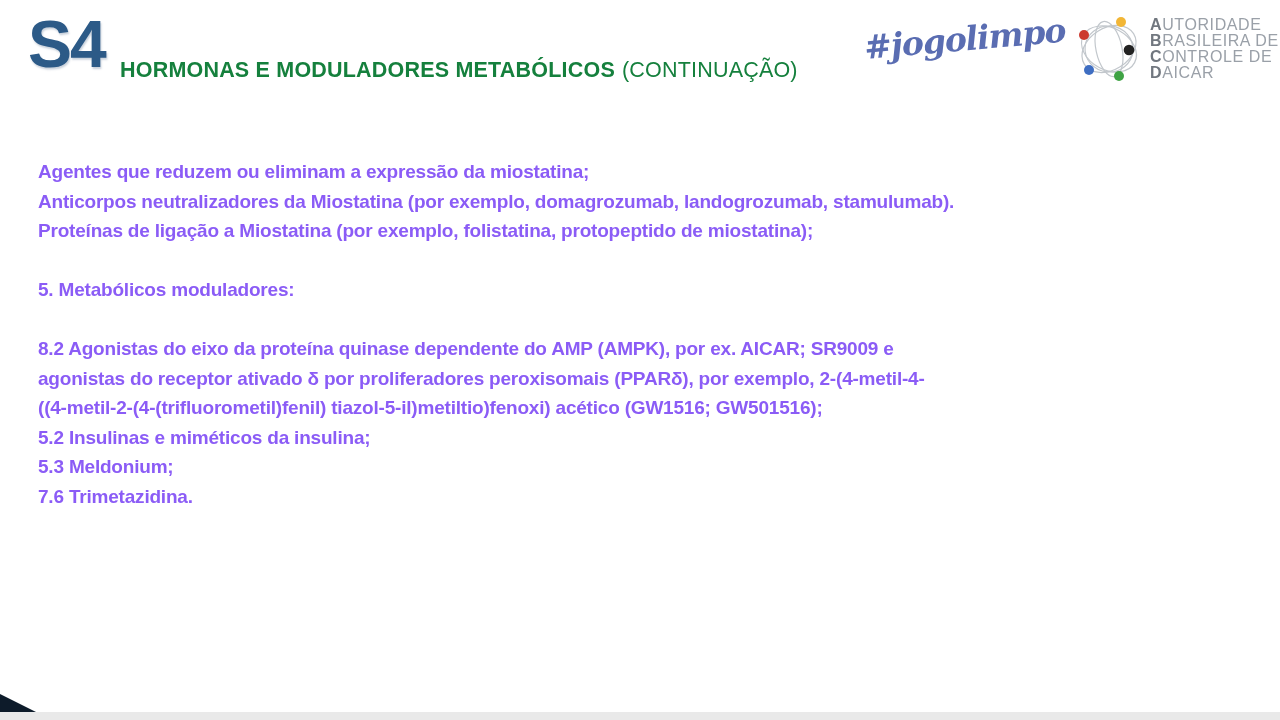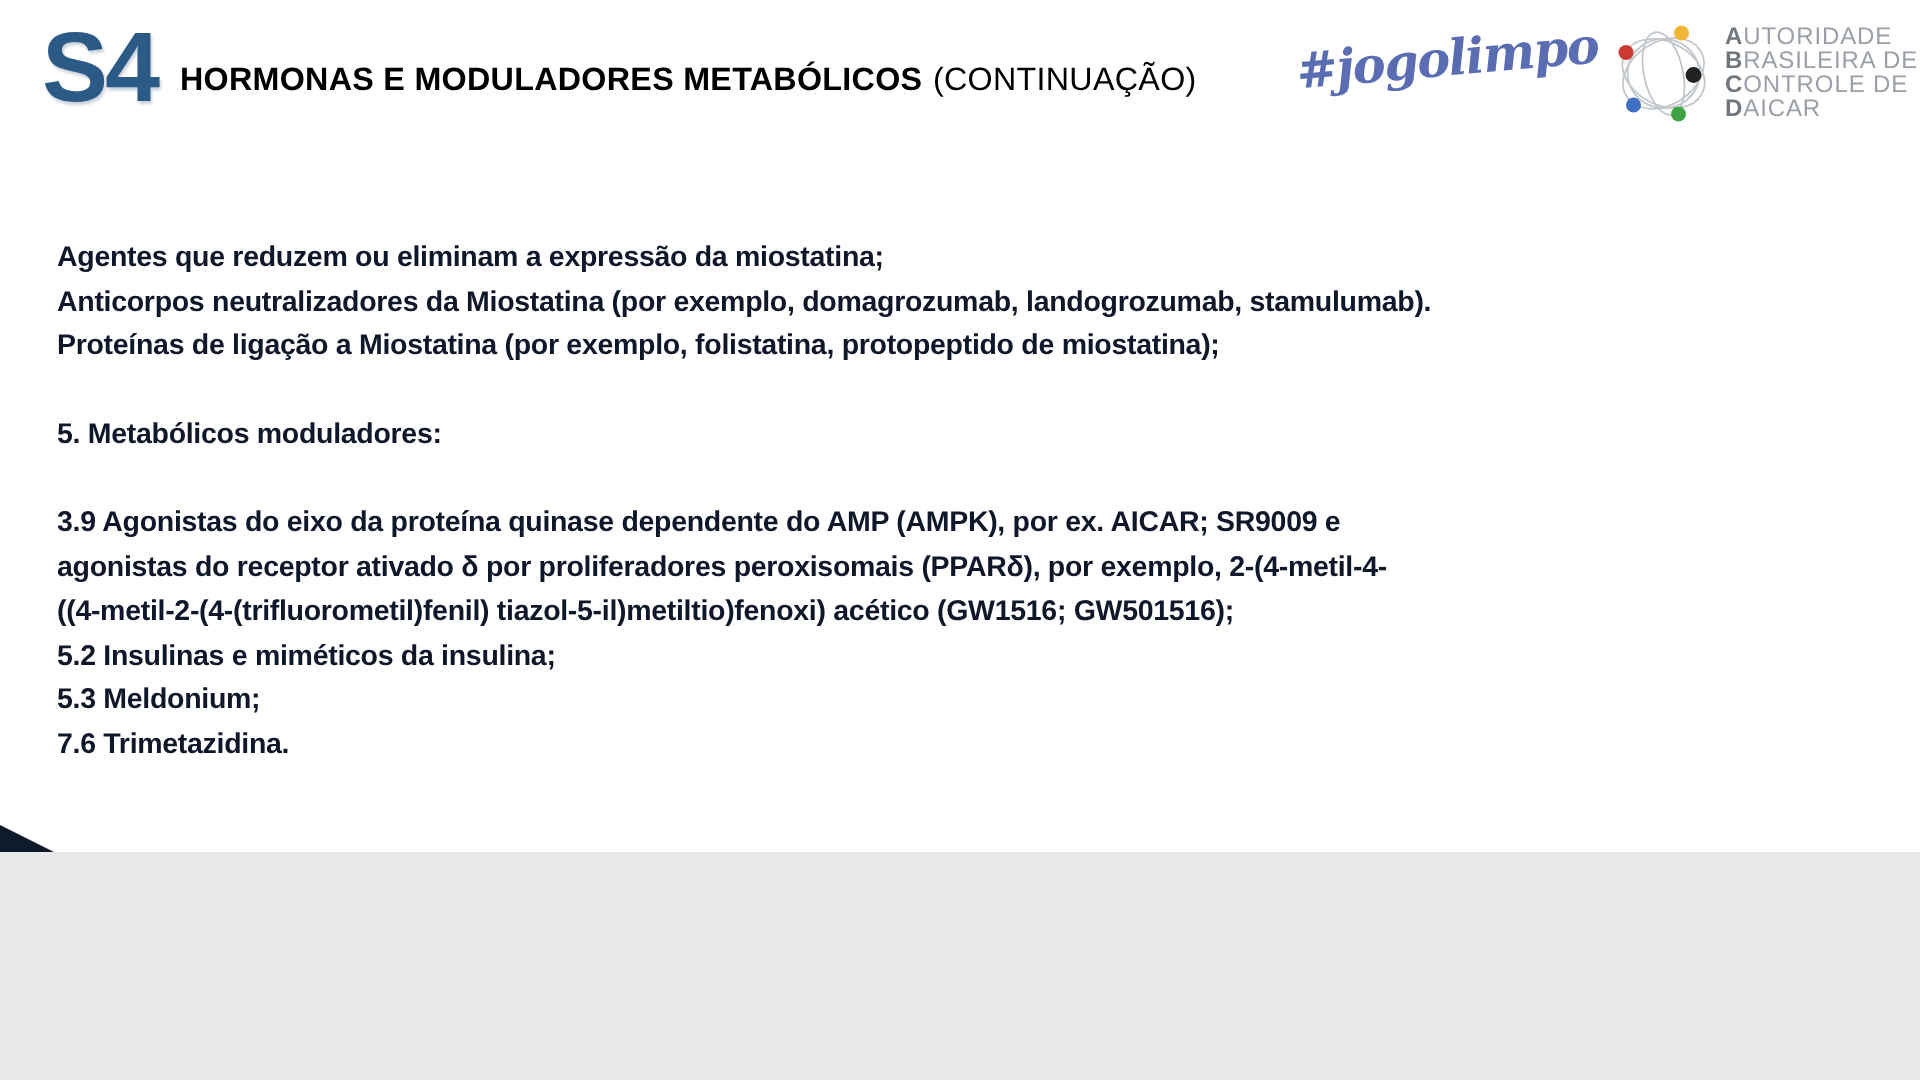--- a/index.html
+++ b/index.html
@@ -1,33 +1,33 @@
 <!DOCTYPE html>
 <html><head>
 <meta charset="utf-8">
 <style>
   html,body { margin:0; padding:0; background:#e9e9e9; }
   .slide {
     position:relative;
-    width:1280px; height:568px;
+    width:1280px; height:712px;
     background:#ffffff;
     overflow:hidden;
     font-family:"Liberation Sans", sans-serif;
   }
 
   
   .section-code {
     position:absolute; left:28px; top:6px;
     font-size:66px; font-weight:bold; letter-spacing:-2px;
     color:#2c5a87;
     text-shadow:1px 2px 2px rgba(40,70,110,0.25);
   }
   .slide-title {
-    position:absolute; left:120px; top:41px;
-    font-size:21.5px; color:#000000; letter-spacing:0.2px;
+    position:absolute; left:120px; top:58px;
+    font-size:21.5px; color:#15803d; letter-spacing:0.2px;
     white-space:nowrap;
   }
   .slide-title .t-bold { font-weight:bold; }
   .slide-title .t-reg  { font-weight:normal; margin-left:7px; }
 
   .campaign-logo {
     position:absolute; left:864px; top:22px;
     width:140px; text-align:center;
     font-family:"DejaVu Serif", serif;
     font-style:italic; font-size:33px; font-weight:bold;
@@ -40,21 +40,21 @@
   
   .org-logo { position:absolute; left:1076px; top:14px; display:flex; align-items:center; }
   .org-globe { width:66px; height:70px; }
   .org-name { margin-left:8px; font-size:16px; line-height:16px; letter-spacing:0.6px;
               color:#9aa0a8; font-weight:normal; white-space:nowrap; }
   .org-name .initial { font-weight:bold; color:#71777f; }
 
   
   .body-text {
     position:absolute; left:38px; top:157px; width:1150px;
-    font-size:19px; font-weight:bold; color:#0f172a;
+    font-size:19px; font-weight:bold; color:#8b5cf6;
     letter-spacing:-0.2px;
   }
   .body-line { min-height:29.5px; line-height:29.5px; white-space:nowrap; }
 
   
   .corner-accent {
     position:absolute; left:0; bottom:0;
     width:0; height:0;
     border-bottom:18px solid #0d1b2a;
     border-right:36px solid transparent;
@@ -95,21 +95,21 @@
     </div>
   </div>
 
   <div class="body-text">
     <div class="body-line">Agentes que reduzem ou eliminam a expressão da miostatina;</div>
     <div class="body-line">Anticorpos neutralizadores da Miostatina (por exemplo, domagrozumab, landogrozumab, stamulumab).</div>
     <div class="body-line">Proteínas de ligação a Miostatina (por exemplo, folistatina, protopeptido de miostatina);</div>
     <div class="body-line"></div>
     <div class="body-line">5. Metabólicos moduladores:</div>
     <div class="body-line"></div>
-    <div class="body-line">3.9 Agonistas do eixo da proteína quinase dependente do AMP (AMPK), por ex. AICAR; SR9009 e</div>
+    <div class="body-line">8.2 Agonistas do eixo da proteína quinase dependente do AMP (AMPK), por ex. AICAR; SR9009 e</div>
     <div class="body-line">agonistas do receptor ativado δ por proliferadores peroxisomais (PPARδ), por exemplo, 2-(4-metil-4-</div>
     <div class="body-line">((4-metil-2-(4-(trifluorometil)fenil) tiazol-5-il)metiltio)fenoxi) acético (GW1516; GW501516);</div>
     <div class="body-line">5.2 Insulinas e miméticos da insulina;</div>
     <div class="body-line">5.3 Meldonium;</div>
     <div class="body-line">7.6 Trimetazidina.</div>
   </div>
 
   <div class="corner-accent"></div>
 
 </div>

